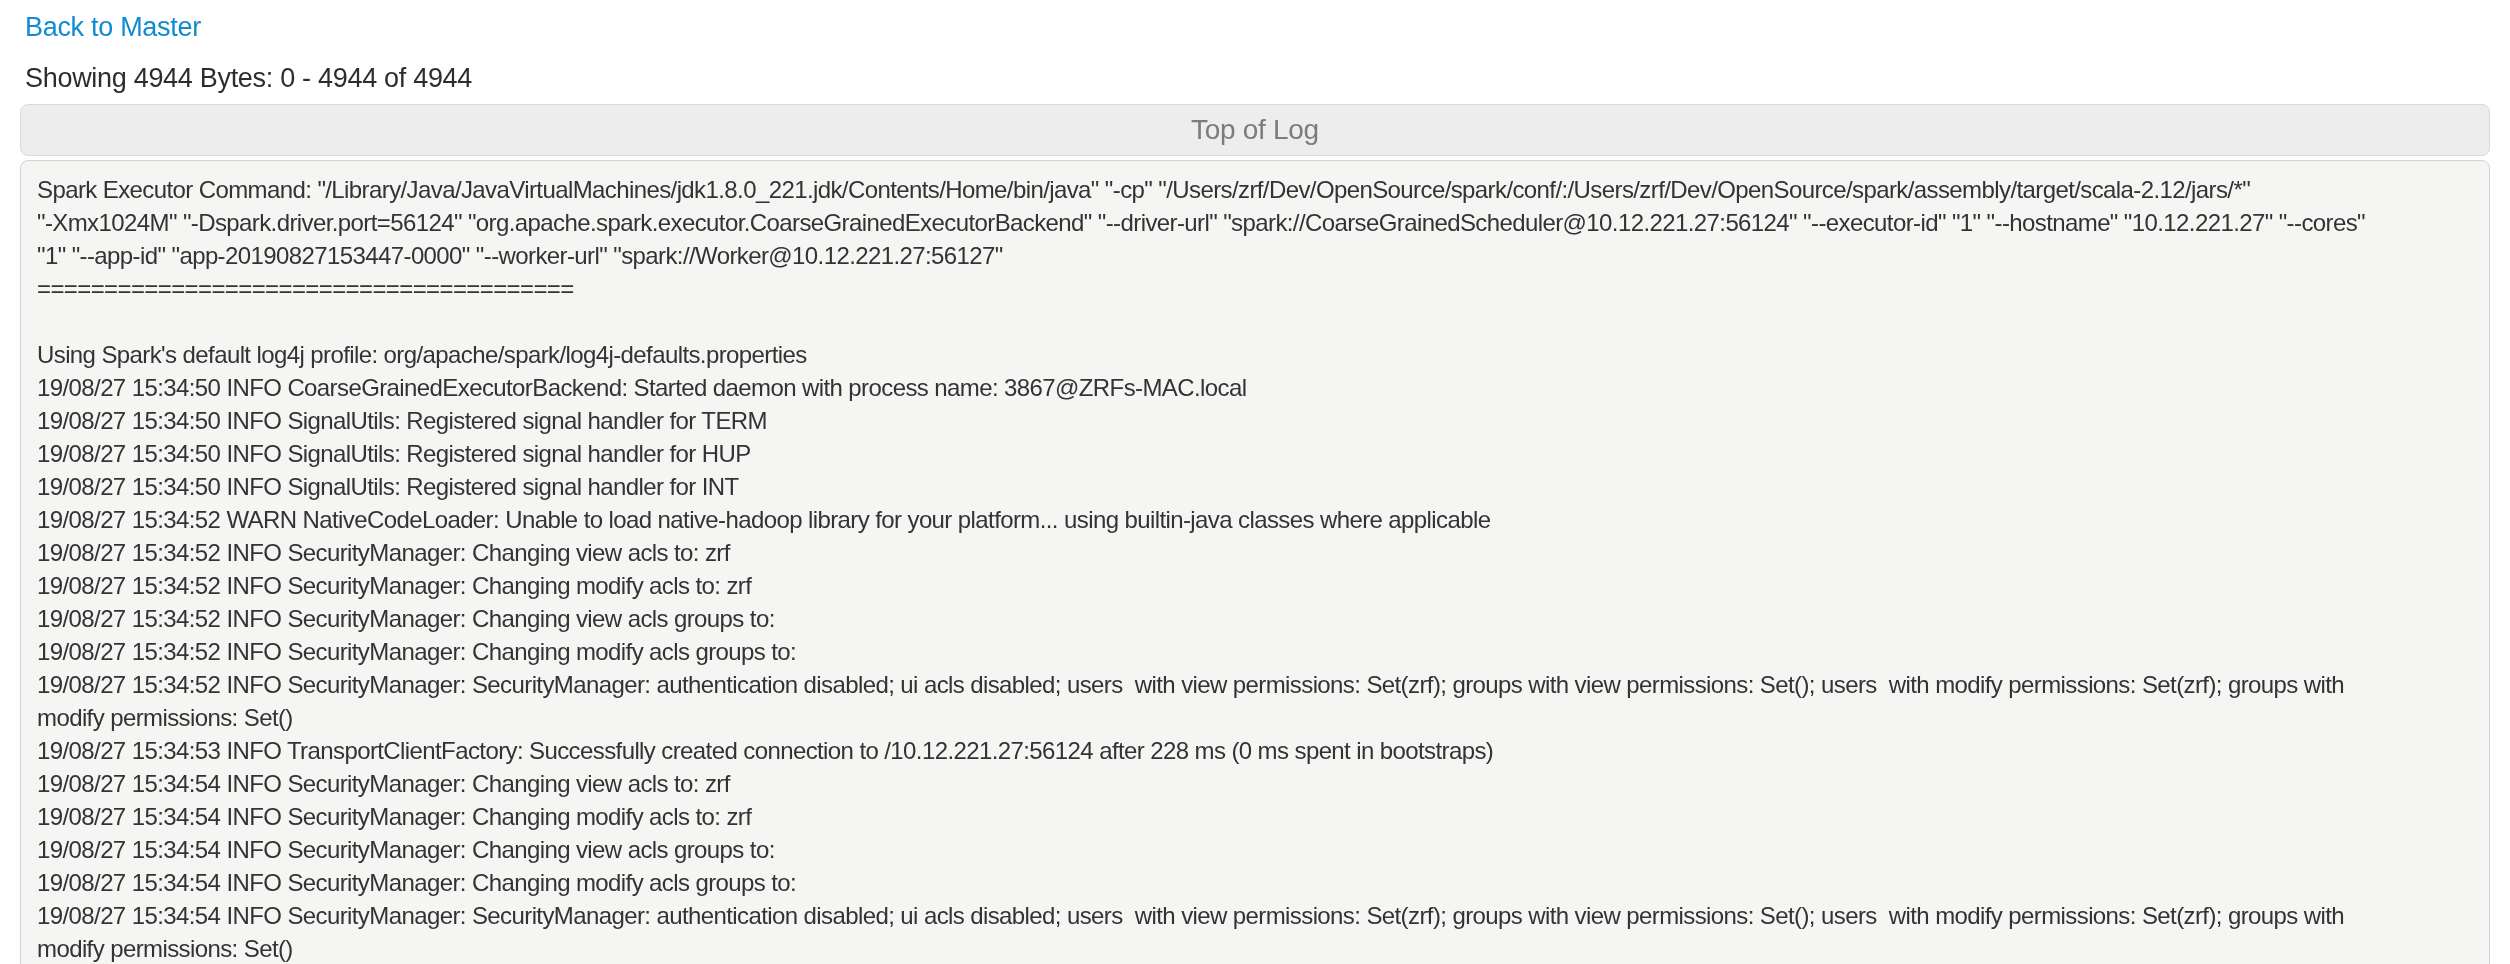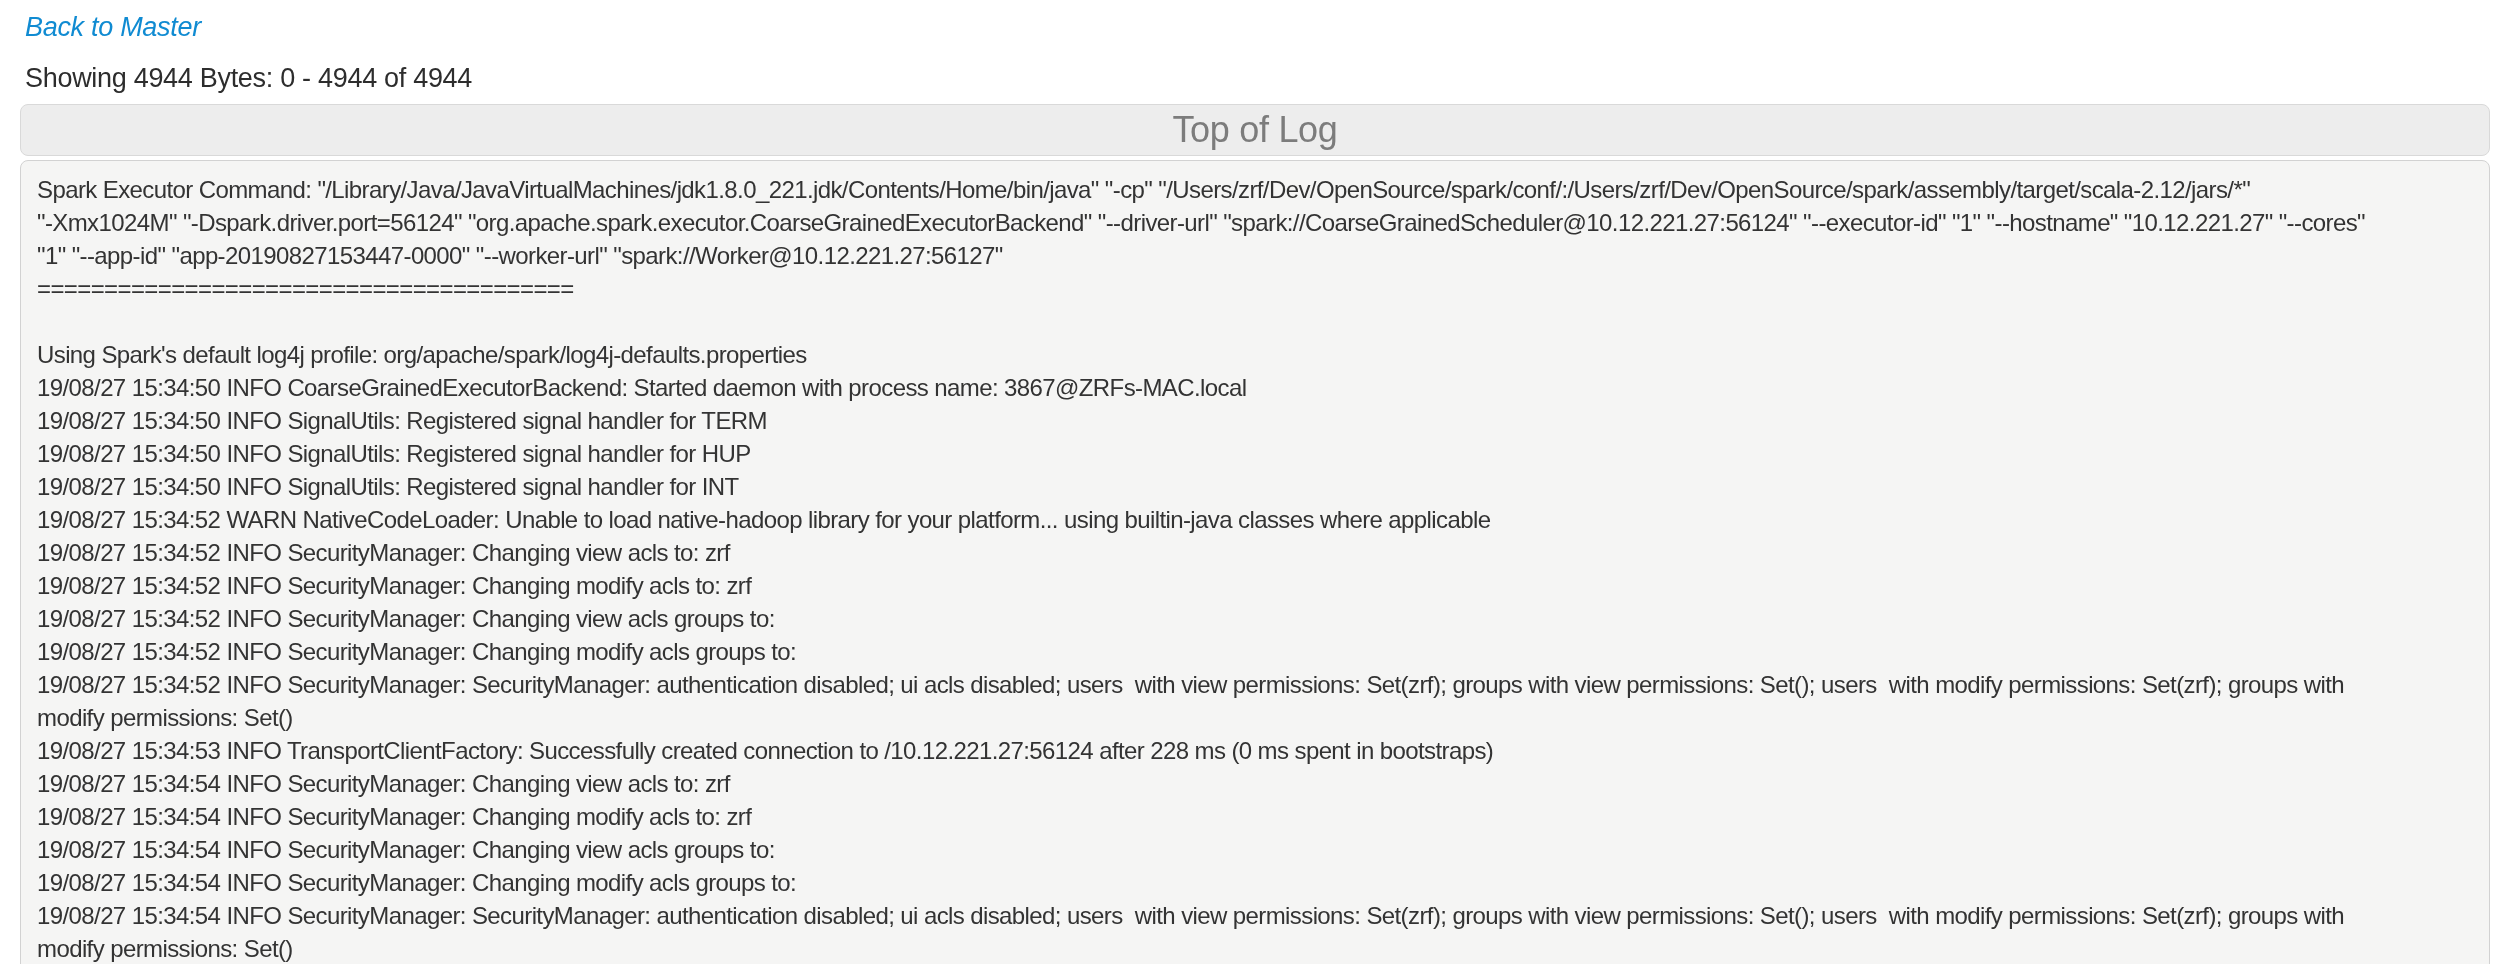--- a/index.html
+++ b/index.html
@@ -23,41 +23,40 @@
   }
   .back-link {
     display: inline-block;
     margin: 12px 0 0 25px;
     font-size: 27px;
     line-height: 31px;
     color: var(--link-color);
     text-decoration: none;
     cursor: pointer;
     letter-spacing: -0.3px;
-    font-style: italic;
   }
   .showing {
     margin: 20px 0 0 25px;
     font-size: 27px;
     line-height: 31px;
     color: var(--body-text);
     letter-spacing: -0.3px;
   }
   .log-header {
     margin: 10px 20px 0 20px;
     height: 52px;
     box-sizing: border-box;
     background: var(--header-bg);
     border: 1px solid var(--header-border);
     border-radius: 8px;
     display: flex;
     align-items: center;
     justify-content: center;
     color: var(--header-text);
-    font-size: 36px;
+    font-size: 28px;
     letter-spacing: -0.3px;
   }
   .log-box {
     margin: 4px 20px 0 20px;
     box-sizing: border-box;
     background: var(--box-bg);
     border: 1px solid var(--box-border);
     border-radius: 8px;
     padding: 12px 16px;
     height: 1200px; 

